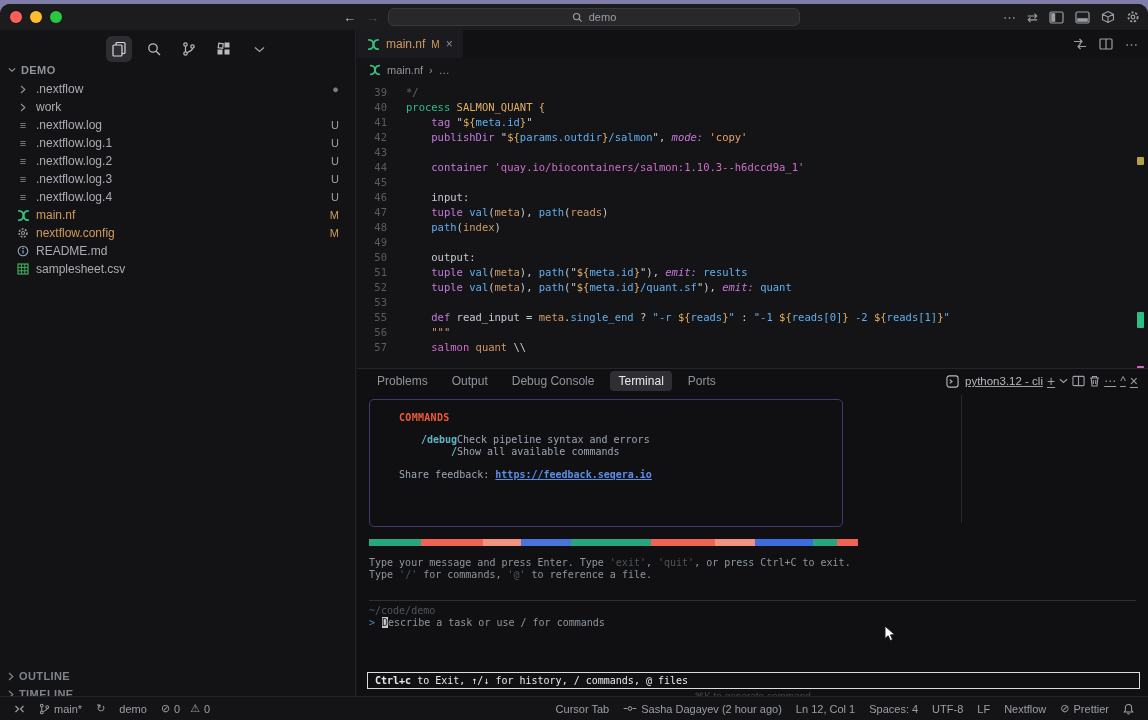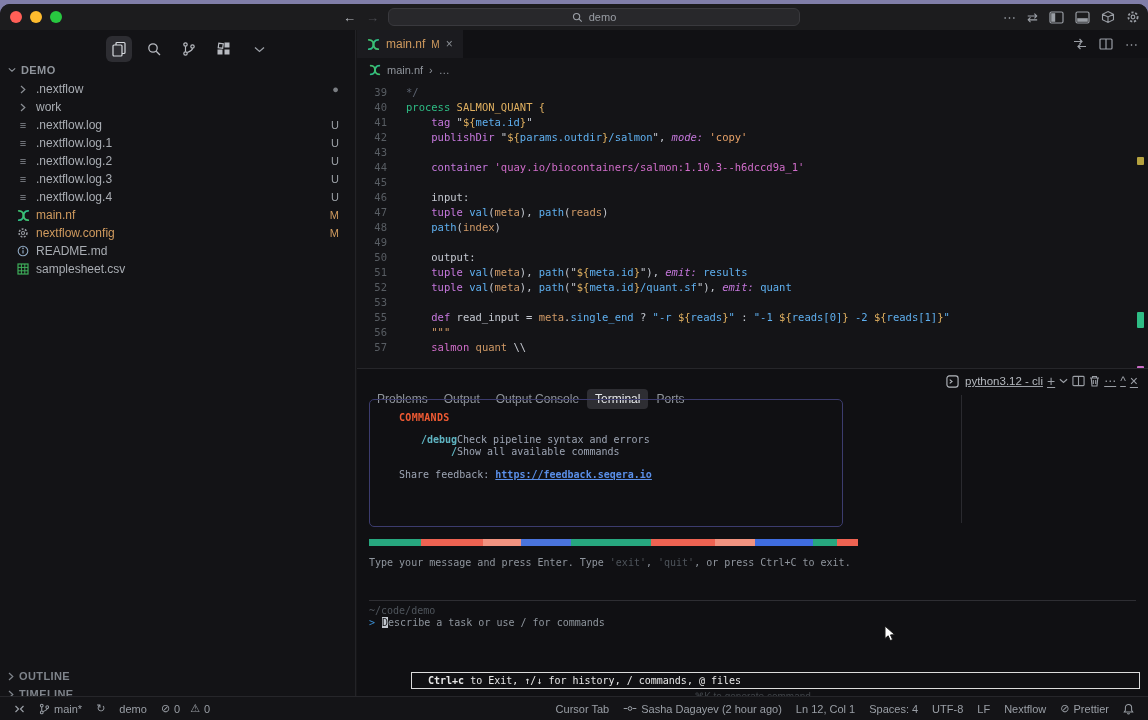--- a/index.html
+++ b/index.html
@@ -47,41 +47,41 @@
   .crumbs { position:absolute; top:28px; left:12px; height:24px; display:flex; align-items:center; gap:6px; color:#8f949b; font-size:11px; }
   .code { position:absolute; top:54px; left:0; right:14px; bottom:0; overflow:hidden; font-family:"DejaVu Sans Mono", monospace; font-size:10.5px; }
   .cl { height:15px; display:flex; align-items:center; white-space:pre; color:#c6cad2; }
   .ln { width:30px; text-align:right; color:#585d63; flex:none; margin-right:19px; }
   .cl span[data-i="true"] { font-style:italic; }
   .ruler { position:absolute; top:54px; right:4px; width:7px; bottom:0; }
   .mark { position:absolute; width:7px; border-radius:1px; }
 
   
   .panel { position:absolute; left:357px; right:0; top:364px; bottom:24px; background:#101013; border-top:1px solid #26262a; }
-  .ptabs { position:absolute; top:20px; left:12px; display:flex; gap:0; align-items:flex-start; }
+  .ptabs { position:absolute; top:2px; left:12px; display:flex; gap:8px; align-items:flex-start; }
   .ptab { font-size:12px; color:#8f949b; padding:3px 8px; border-radius:4px; }
   .ptab[data-active="true"] { background:#2e2e33; color:#e6e8eb; }
   .pctrl { position:absolute; top:4px; right:10px; display:flex; align-items:center; gap:4px; color:#9a9ea5; font-size:12px;text-decoration:underline; }
   .shell { display:flex; align-items:center; gap:6px; color:#b4b8be; font-size:11.5px; }
   .term { font-family:"DejaVu Sans Mono", monospace; font-size:10px; }
   .cmdbox { position:absolute; left:12px; top:30px; width:474px; height:128px; border:1px solid #3c3c6e; border-radius:5px; padding:12px 0 0 29px; }
   .cmdtitle { font-weight:bold; letter-spacing:.3px; }
   .cmdrows { margin-top:11px;text-align:right; }
   .cmdrow { display:flex; line-height:12px; }
   .cmdname { width:58px; flex:none; font-weight:bold; }
   .vline { position:absolute; left:604px; top:26px; height:128px; width:1px; background:#2a2a2f; }
   .stripe { position:absolute; left:12px; top:170px; width:489px; height:7px; display:flex; }
   .hints { position:absolute; left:12px; top:188px; line-height:12px; }
   .sep { position:absolute; left:12px; right:12px; top:231px; height:1px; background:#2e2e33; }
   .cwd { position:absolute; left:12px; top:236px; color:#4f555c; }
   .promptline { position:absolute; left:12px; top:248px; display:flex; }
   .pchar { color:#3b8fd4; margin-right:7px; }
   .pcursor { background:#c2c7ce; color:#16181b; }
   .pghost { color:#8f969e; }
-  .shortcutbox { position:absolute; left:10px; right:8px; top:303px; height:17px; border:1px solid #dcdcdc; display:flex; align-items:center; padding-left:16px; color:#e8e8e8;margin-left:44px; }
+  .shortcutbox { position:absolute; left:10px; right:8px; top:303px; height:17px; border:1px solid #dcdcdc; display:flex; align-items:center; padding-left:7px; color:#e8e8e8; }
   .genhint { position:absolute; left:0; right:0; top:322px; text-align:center; color:#3f4348; font-size:10px; }
   .pointer { position:absolute; left:527px; top:256px; }
 
   
   .statusbar { position:absolute; left:0; right:0; bottom:0; height:24px; background:#141417; border-top:1px solid #26262a; display:flex; align-items:center; justify-content:space-between; color:#9a9fa6; font-size:11px; }
   .sb-group { display:flex; align-items:center; gap:14px; }
   .sb-item { display:flex; align-items:center; gap:4px; }
   .sb-left { margin-left:14px; } .sb-right { margin-right:14px; }
 </style>
 </head>
@@ -441,21 +441,21 @@
       </div>
   </div>
 
   <div class="panel">
     <div class="ptabs">
 
         <span class="ptab">Problems</span>
 
         <span class="ptab">Output</span>
 
-        <span class="ptab">Output Console</span>
+        <span class="ptab">Debug Console</span>
 
         <span class="ptab" data-active="true">Terminal</span>
 
         <span class="ptab">Ports</span>
       </div>
     <div class="pctrl">
       <span class="shell">
         <svg width="13" height="13" viewBox="0 0 14 14">
             <rect x="1" y="1" width="12" height="12" rx="2.5" fill="none" stroke="#b4b8be" stroke-width="1.2"></rect>
             <polyline points="4,5 6.5,7 4,9" fill="none" stroke="#b4b8be" stroke-width="1.2"></polyline>
@@ -509,20 +509,21 @@
         <span style="background: rgb(39, 167, 127); width: 80px; display: inline-block; height: 100%;"></span>
         <span style="background: rgb(238, 99, 82); width: 64px; display: inline-block; height: 100%;"></span>
         <span style="background: rgb(241, 147, 128); width: 40px; display: inline-block; height: 100%;"></span>
         <span style="background: rgb(63, 109, 224); width: 58px; display: inline-block; height: 100%;"></span>
         <span style="background: rgb(39, 167, 127); width: 24px; display: inline-block; height: 100%;"></span>
         <span style="background: rgb(238, 99, 82); width: 21px; display: inline-block; height: 100%;"></span>
       </div>
 
     <div class="hints term">
       <div><span style="color: rgb(143, 149, 157);">Type your message and press Enter. Type </span><span style="color: rgb(78, 84, 91);">'exit'</span><span style="color: rgb(143, 149, 157);">, </span><span style="color: rgb(78, 84, 91);">'quit'</span><span style="color: rgb(143, 149, 157);">, or press Ctrl+C to exit.</span></div>
+      <div><span style="color: rgb(143, 149, 157);">Type </span><span style="color: rgb(78, 84, 91);">'/'</span><span style="color: rgb(143, 149, 157);"> for commands, </span><span style="color: rgb(78, 84, 91);">'@'</span><span style="color: rgb(143, 149, 157);"> to reference a file.</span></div>
     </div>
 
     <div class="sep"></div>
     <div class="cwd term">~/code/demo</div>
     <div class="promptline term">
       <span class="pchar">&gt;</span>
       <span class="pcursor">D</span>
       <span class="pghost">escribe a task or use / for commands</span>
     </div>
 

